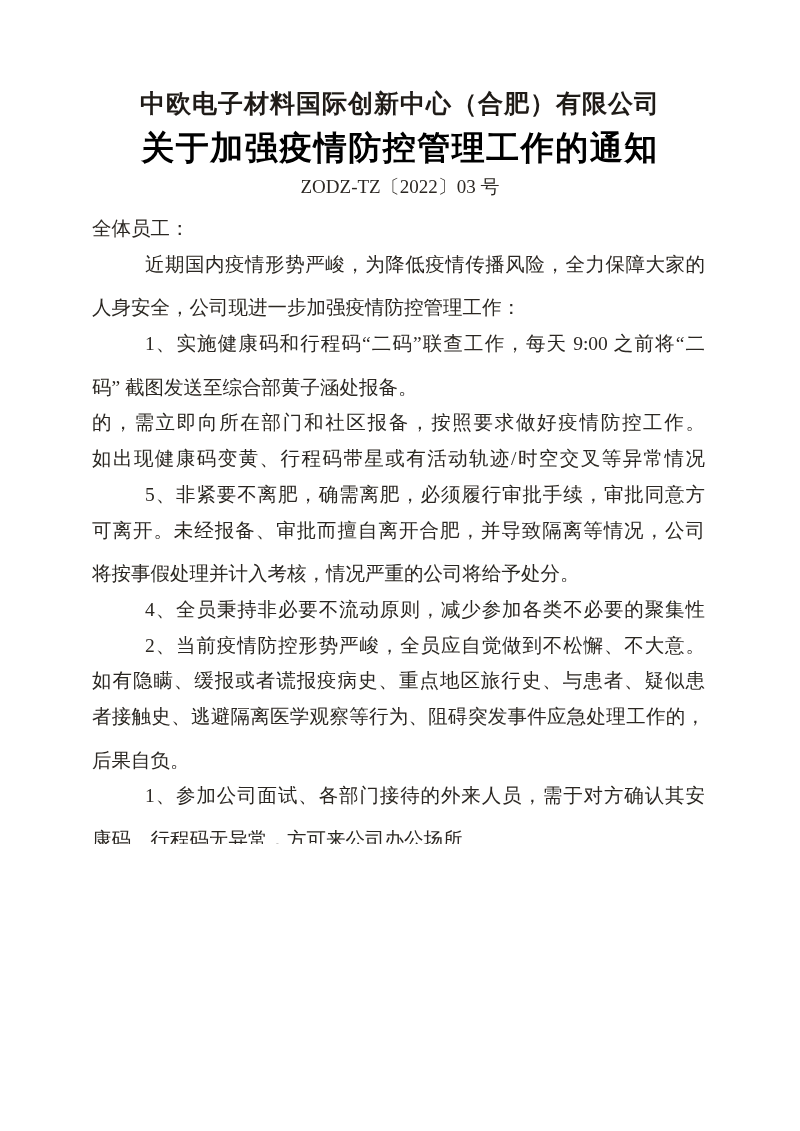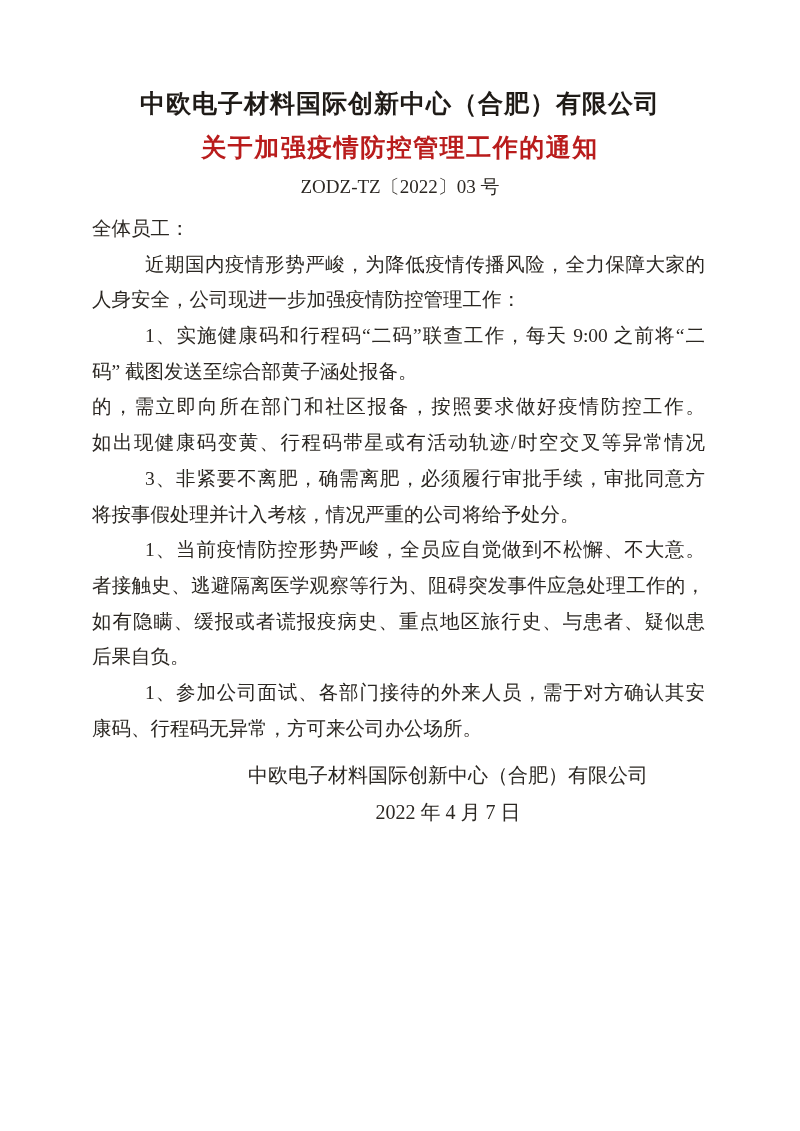--- a/index.html
+++ b/index.html
@@ -16,23 +16,23 @@
     padding-top:89px;
     text-align:center;
     font-size:25px; font-weight:700;
     line-height:30px;
     color:#1f1b17;
     letter-spacing:1px;
   }
   .title2 {
     margin-top:14px;
     text-align:center;
-    font-size:25px; font-weight:700;
+    font-size:33px; font-weight:700;
     line-height:30px;
-    color:#b91c1c;
+    color:#000000;
     letter-spacing:1.5px;
   }
   .docnum {
     margin-top:12px;
     text-align:center;
     font-size:19px;
     line-height:24px;
     color:#2b2722;
   }
   .bodytext {
@@ -46,20 +46,21 @@
     text-align-last:justify;
     height:35.7px;
     overflow:hidden;
   }
   .ln-end {
     line-height:35.7px;
     text-align:left;
     text-align-last:left;
     height:35.7px;
     overflow:hidden;
+    margin-top:8px;
   }
   .ind { padding-left:53px; }
   .sig {
     margin-top:11px;
     padding-left:96px;
     text-align:center;
     font-size:20px;
     line-height:36.5px;
   }
   .stamp {
@@ -88,27 +89,29 @@
 
     <div class="ln ind">近期国内疫情形势严峻，为降低疫情传播风险，全力保障大家的</div>
     <div class="ln-end">人身安全，公司现进一步加强疫情防控管理工作：</div>
 
     <div class="ln ind">1、实施健康码和行程码“二码”联查工作，每天 9:00 之前将“二</div>
     <div class="ln-end">码” 截图发送至综合部黄子涵处报备。</div>
 
     <div class="ln">的，需立即向所在部门和社区报备，按照要求做好疫情防控工作。</div>
     <div class="ln">如出现健康码变黄、行程码带星或有活动轨迹/时空交叉等异常情况</div>
 
-    <div class="ln ind">3、非紧要不离肥，确需离肥，必须履行审批手续，审批同意方</div>
+    <div class="ln ind">5、非紧要不离肥，确需离肥，必须履行审批手续，审批同意方</div>
+    <div class="ln">可离开。未经报备、审批而擅自离开合肥，并导致隔离等情况，公司</div>
     <div class="ln-end">将按事假处理并计入考核，情况严重的公司将给予处分。</div>
 
+    <div class="ln ind">4、全员秉持非必要不流动原则，减少参加各类不必要的聚集性</div>
 
-    <div class="ln ind">1、当前疫情防控形势严峻，全员应自觉做到不松懈、不大意。</div>
+    <div class="ln ind">2、当前疫情防控形势严峻，全员应自觉做到不松懈、不大意。</div>
+    <div class="ln">如有隐瞒、缓报或者谎报疫病史、重点地区旅行史、与患者、疑似患</div>
     <div class="ln">者接触史、逃避隔离医学观察等行为、阻碍突发事件应急处理工作的，</div>
-    <div class="ln">如有隐瞒、缓报或者谎报疫病史、重点地区旅行史、与患者、疑似患</div>
     <div class="ln-end">后果自负。</div>
 
     <div class="ln ind">1、参加公司面试、各部门接待的外来人员，需于对方确认其安</div>
     <div class="ln-end">康码、行程码无异常，方可来公司办公场所。</div>
   </div>
 
   <div class="sig">
     <div>中欧电子材料国际创新中心（合肥）有限公司</div>
     <div>2022 年 4 月 7 日</div>
   </div>

